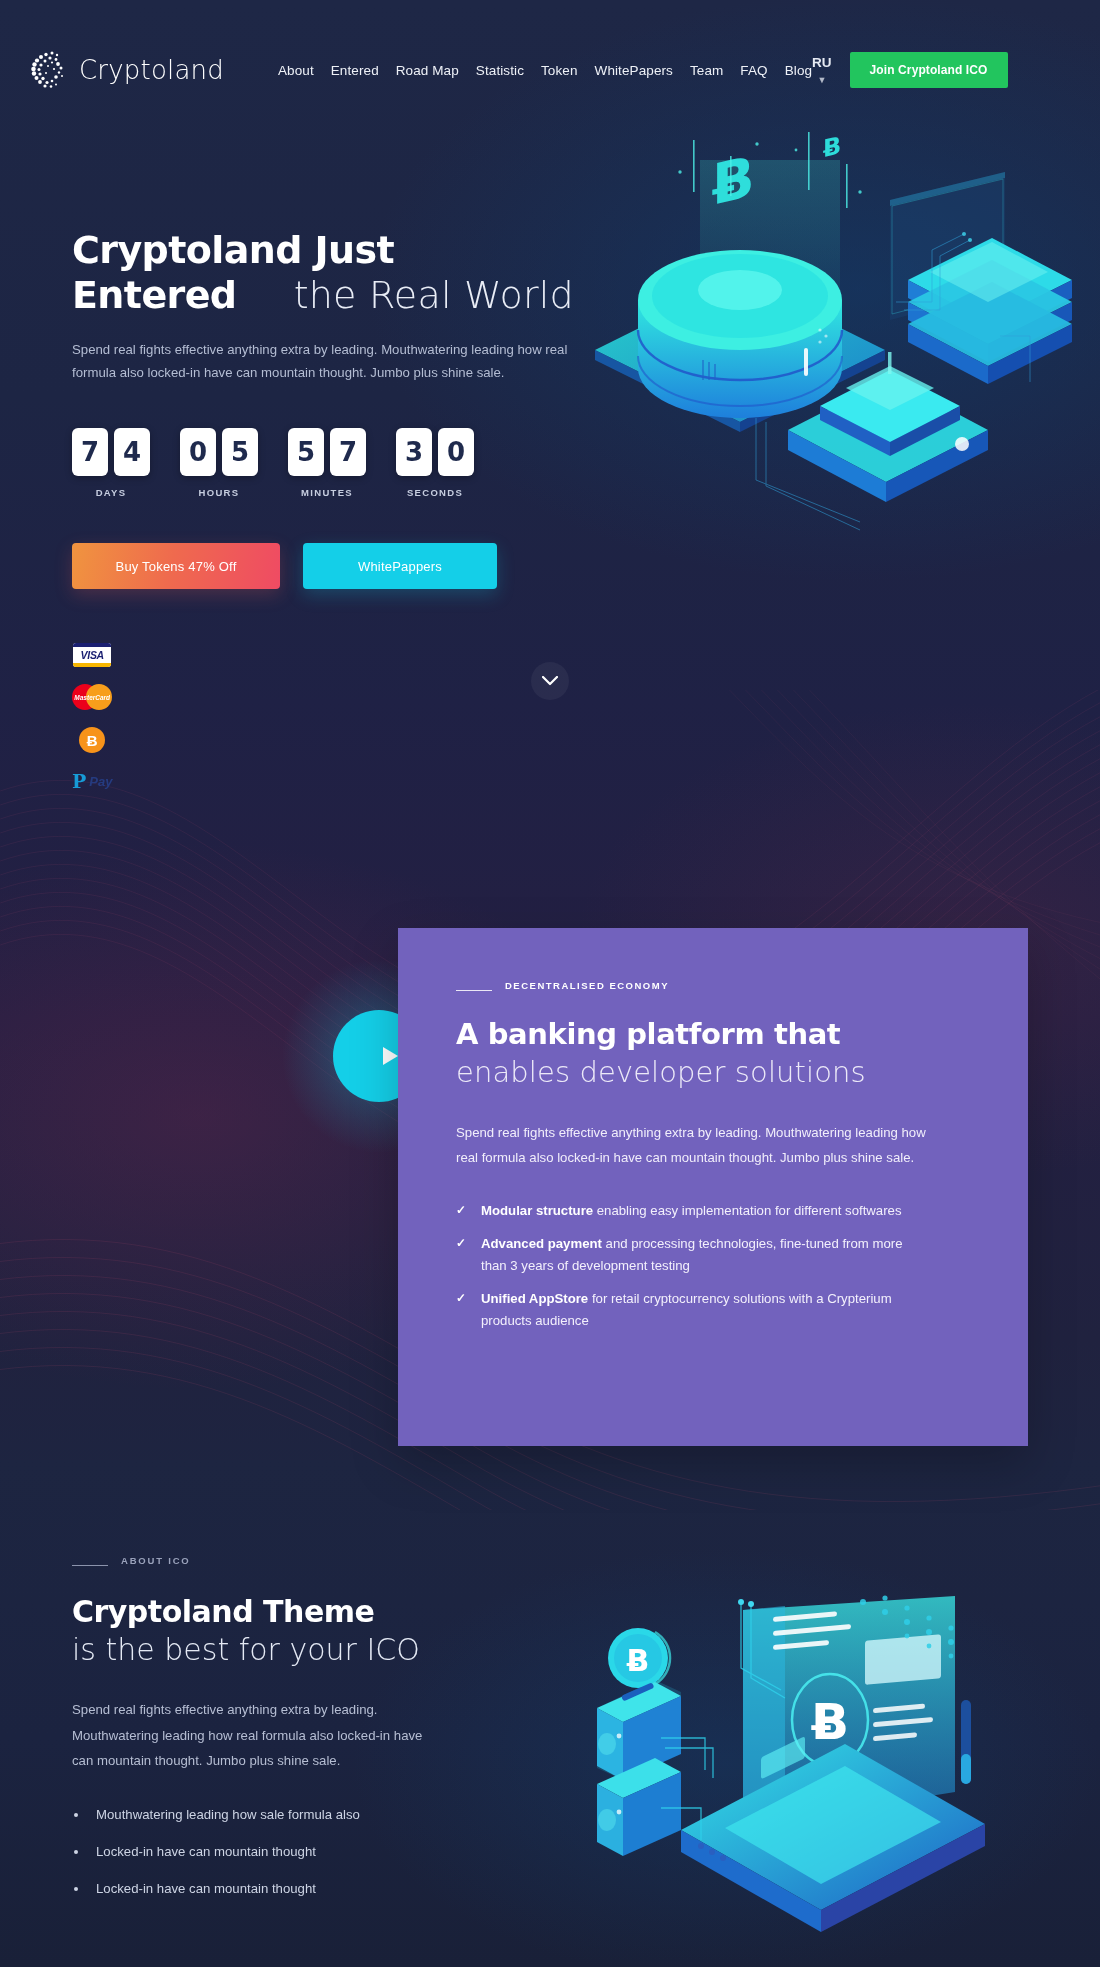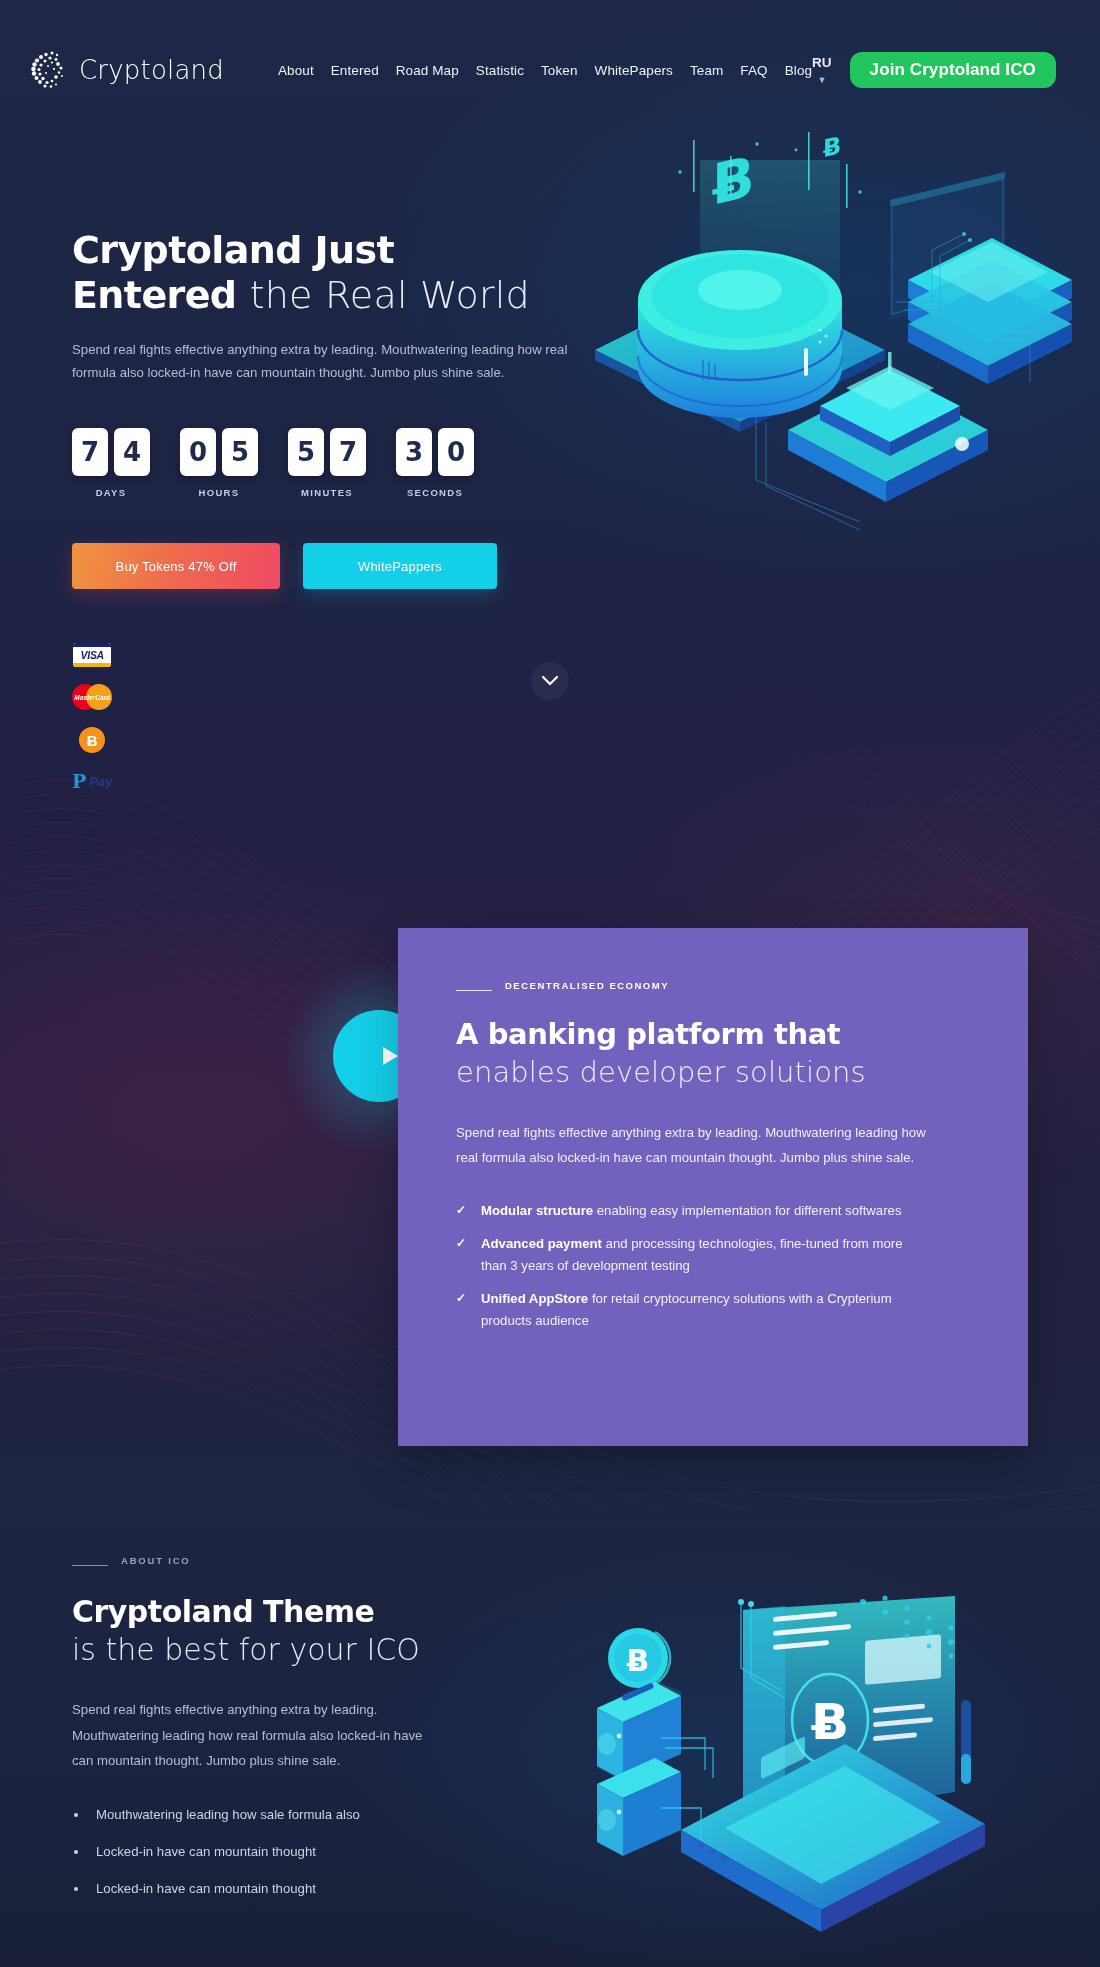--- a/index.html
+++ b/index.html
@@ -46,31 +46,31 @@
   }
   .nav { display:flex; align-items:center; gap:17px; margin-left:54px; }
   .nav a {
     color:#eef1f7; font-size:13.5px; text-decoration:none; white-space:nowrap;
     font-weight:400; letter-spacing:.1px;
   }
   .hdr-right { margin-left:auto; display:flex; align-items:center; gap:18px; margin-right:28px; }
   .lang { display:flex; align-items:center; gap:5px; color:#e6eaf3; font-size:13.5px; font-weight:600;flex-direction:column; }
   .lang .chev { font-size:9px; opacity:.75; }
   .cta-join {
-    background:#22c55e; color:#fff; border:none; border-radius:12px;
-    font-size:17px; font-weight:600; padding:0 20px; height:36px;
+    background:#22c55e; color:#fff; border:none; border-radius:2px;
+    font-size:12px; font-weight:600; padding:0 20px; height:36px;
     cursor:pointer; white-space:nowrap; letter-spacing:.1px;
   }
 
   
   .hero { position:absolute; left:0; top:0; width:1100px; height:720px; z-index:20; }
   .hero-copy { position:absolute; left:72px; top:228px; width:530px; }
   .hero-h1 { font-size:38px; line-height:1.19; color:#fff; font-family:"DejaVu Sans", sans-serif; }
   .hero-h1 .b { font-weight:700; letter-spacing:-.6px; }
-  .hero-h1 .l { font-weight:300; color:#e9edf6; letter-spacing:.2px; }
+  .hero-h1 .l { font-weight:300; color:#e9edf6; letter-spacing:.2px;margin-left:44px; }
   .hero-sub {
     margin-top:21px; font-size:13.2px; line-height:1.73; color:#b4bdd3;
     max-width:515px;
   }
 
   
   .countdown { position:absolute; left:72px; top:428px; display:flex; gap:30px; }
   .cd-unit { text-align:center; }
   .cd-digits { display:flex; gap:6px; }
   .cd-box {

